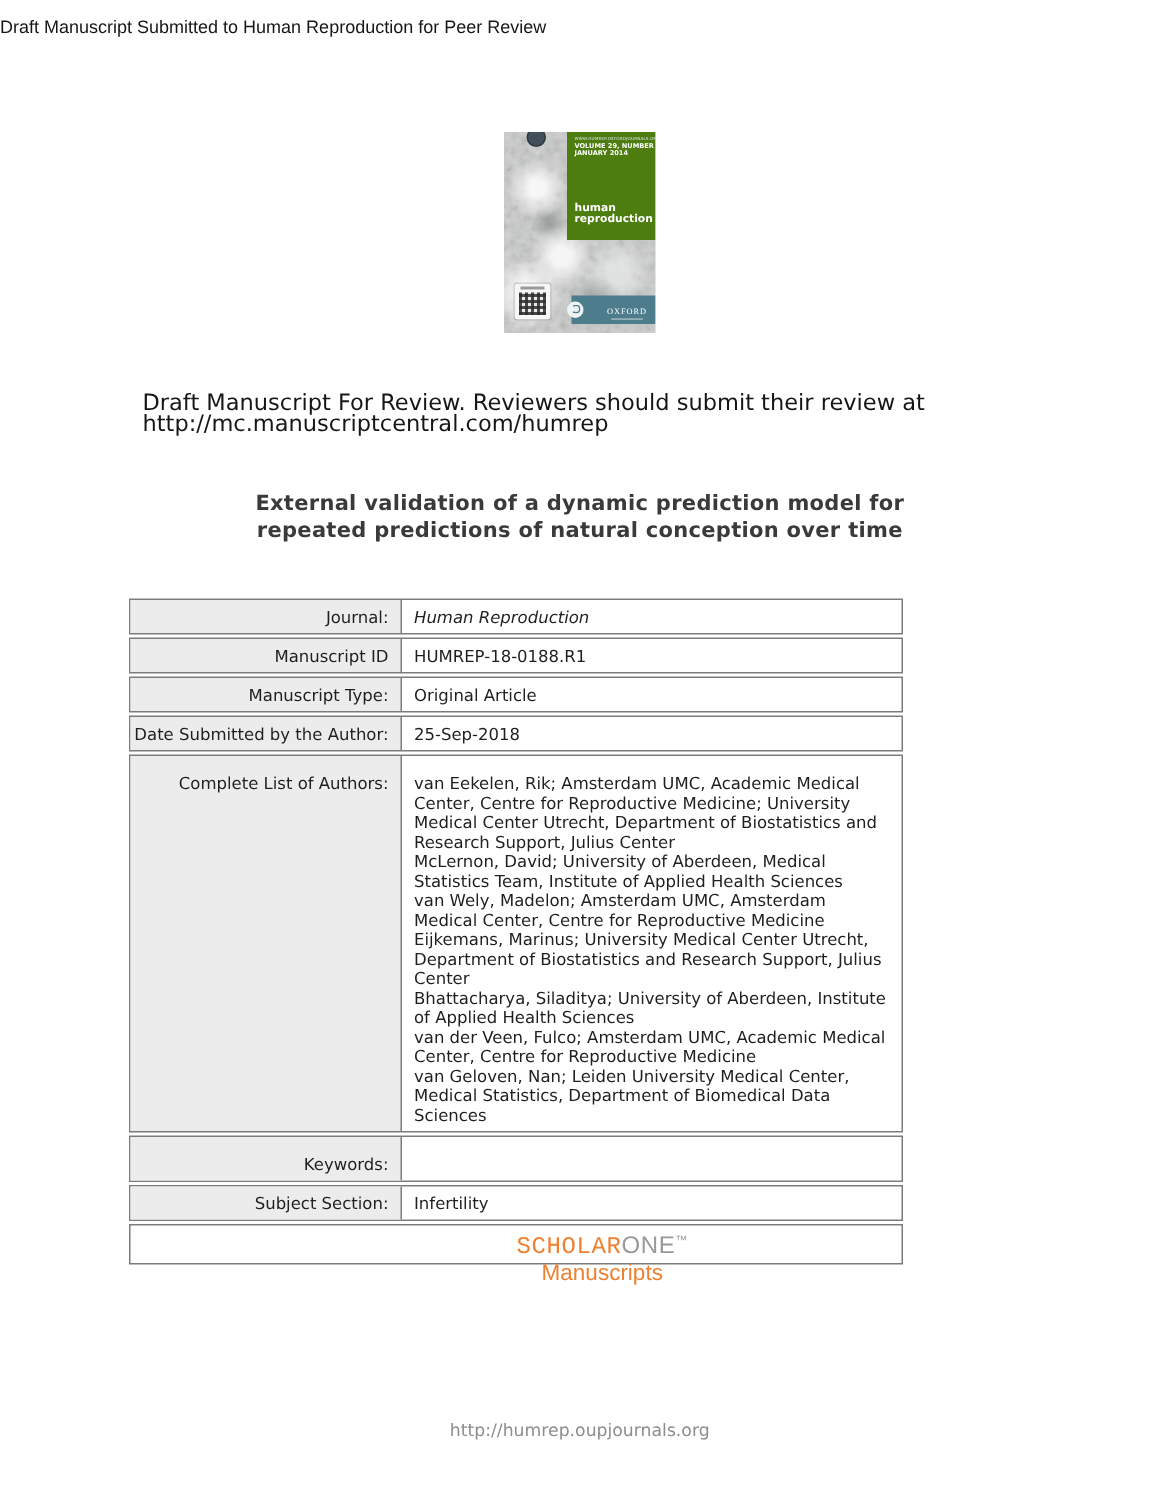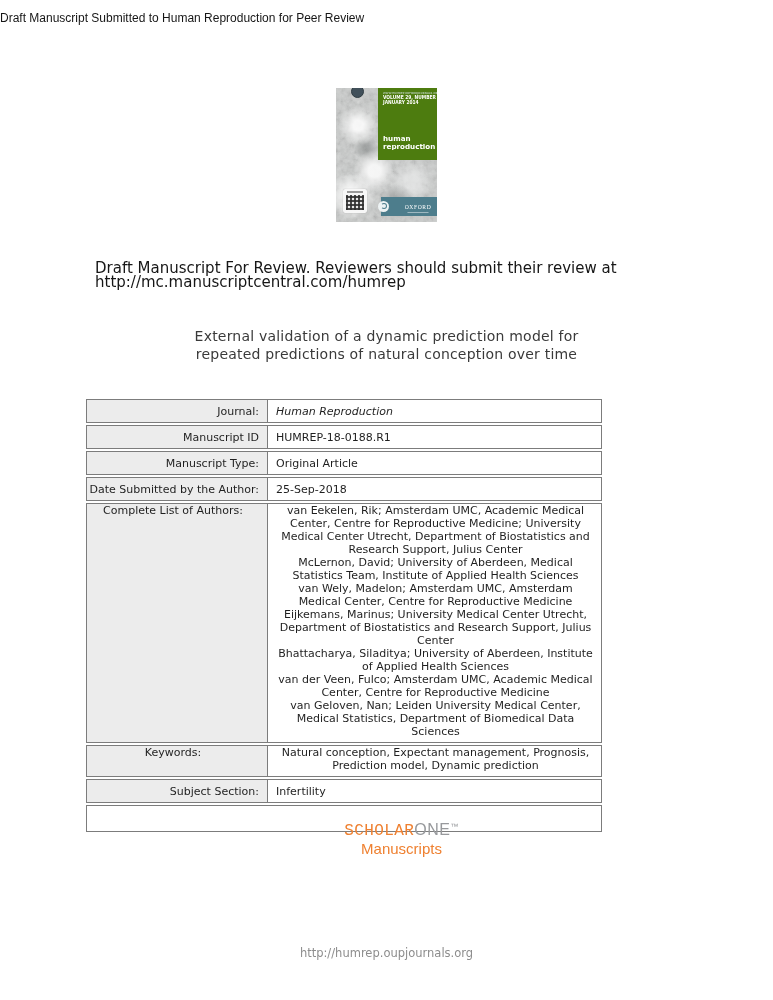--- a/index.html
+++ b/index.html
@@ -82,36 +82,36 @@
   
   #review-notice {
     position:absolute; left:95px; top:261px;
     font-size:15px; line-height:14px; color:#161616;
   }
   #review-notice .plain-link { color:#161616; text-decoration:none; }
 
   
   #title {
     position:absolute; top:327px; left:0; width:773px; text-align:center;
-    font-size:14px; line-height:18px; font-weight:normal; color:#3a3a3a;
+    font-size:14px; line-height:18px; font-weight:bold; color:#3a3a3a;
     white-space:pre-line; letter-spacing:.2px;
   }
 
   
   #details-table { position:absolute; left:86px; top:399px; width:516px; font-size:11px; line-height:13px; }
   .dt-row {
     display:flex; border:1px solid #7c7c7c; background:#ffffff; margin-bottom:2px;
   }
   .dt-label {
     flex:none; width:181px; background:#ececec; border-right:1px solid #7c7c7c;
     text-align:right; padding:5px 8px 4px 0; color:#1f1f1f;
   }
   .dt-value { flex:1; padding:5px 6px 4px 8px; color:#1f1f1f; }
   .dt-value.italic { font-style:italic; }
-  .dt-row.tall .dt-label, .dt-row.tall .dt-value { padding-top:0; padding-bottom:4px;text-align:center; }
+  .dt-row.tall .dt-label, .dt-row.tall .dt-value { padding-top:12px; padding-bottom:4px; }
   .dt-empty { min-height:27px; }
 
   
   #scholarone {
     position:absolute; top:818px; left:0; width:773px; text-align:center;
     font-family:"Liberation Sans", sans-serif;
   }
   .s1-inner { display:inline-block; transform:translateX(15px); }
   .s1-line1 { font-size:16px; letter-spacing:.4px; line-height:17px; }
   .s1-scholar { color:#ef8030;font-family:Liberation Mono, monospace; }
@@ -197,21 +197,20 @@
       <div class="dt-value pre">van Eekelen, Rik; Amsterdam UMC, Academic Medical Center, Centre for Reproductive Medicine; University Medical Center Utrecht, Department of Biostatistics and Research Support, Julius Center
 McLernon, David; University of Aberdeen, Medical Statistics Team, Institute of Applied Health Sciences
 van Wely, Madelon; Amsterdam UMC, Amsterdam Medical Center, Centre for Reproductive Medicine
 Eijkemans, Marinus; University Medical Center Utrecht, Department of Biostatistics and Research Support, Julius Center
 Bhattacharya, Siladitya; University of Aberdeen, Institute of Applied Health Sciences
 van der Veen, Fulco; Amsterdam UMC, Academic Medical Center, Centre for Reproductive Medicine
 van Geloven, Nan; Leiden University Medical Center, Medical Statistics, Department of Biomedical Data Sciences</div>
     </div>
     <div class="dt-row tall">
       <div class="dt-label">Keywords:</div>
-      <div class="dt-value">Natural conception, Expectant management, Prognosis, Prediction model, Dynamic prediction</div>
     </div>
     <div class="dt-row">
       <div class="dt-label">Subject Section:</div>
       <div class="dt-value">Infertility</div>
     </div>
     <div class="dt-row dt-empty"></div>
   </div>
 
   <div id="scholarone">
     <div class="s1-inner">

